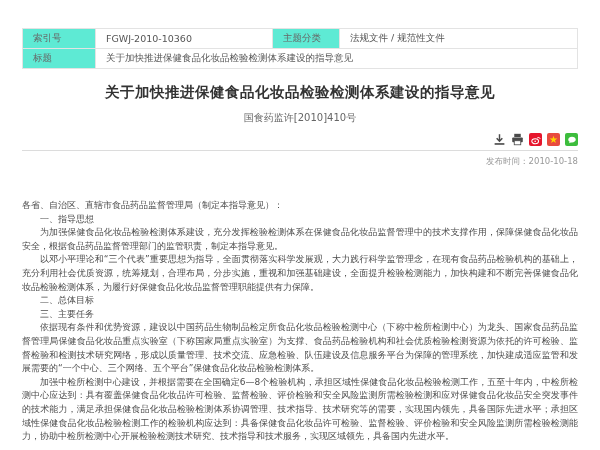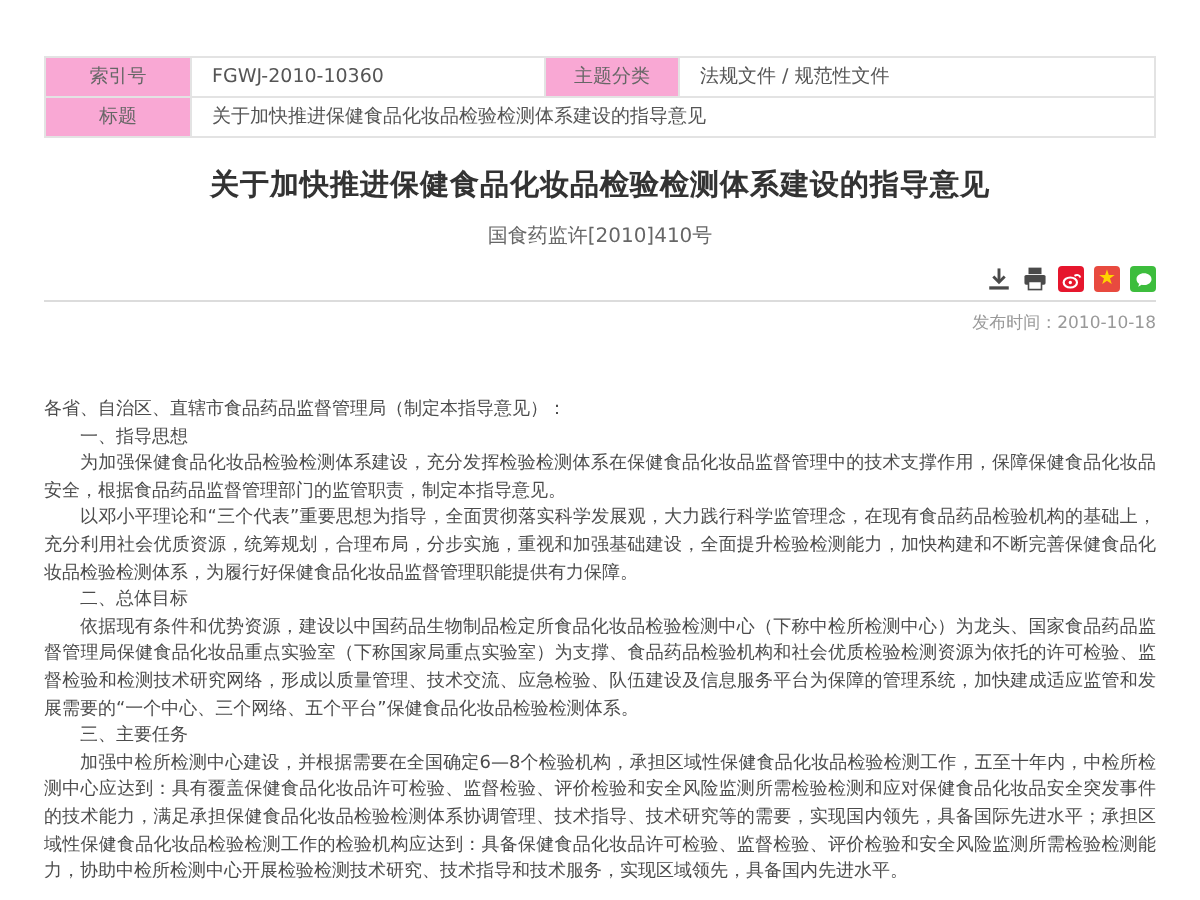--- a/index.html
+++ b/index.html
@@ -22,22 +22,22 @@
     border: 1px solid #e3e3e3;
     font-size: 9.5px;
     height: 20px;
     padding: 2px 10px;
     vertical-align: middle;
     color: #555;
     white-space: nowrap;
     overflow: hidden;
   }
   .info-table td.label {
-    background: #f9a8d4;
-    text-align: center;
+    background: #5eead4;
+    text-align: left;
     color: #666;
     margin-left: 40px;
   }
   .col1 { width: 73px; }
   .col2 { width: 177px; }
   .col3 { width: 67px; }
 
   
   .article-title {
     text-align: center;
@@ -154,18 +154,18 @@
   <div class="publish-time">
     <span>发布时间：</span><span>2010-10-18</span>
   </div>
 
   <div class="article-body">
     <p class="no-indent">各省、自治区、直辖市食品药品监督管理局（制定本指导意见）：</p>
     <p>一、指导思想</p>
     <p>为加强保健食品化妆品检验检测体系建设，充分发挥检验检测体系在保健食品化妆品监督管理中的技术支撑作用，保障保健食品化妆品安全，根据食品药品监督管理部门的监管职责，制定本指导意见。</p>
     <p>以邓小平理论和“三个代表”重要思想为指导，全面贯彻落实科学发展观，大力践行科学监管理念，在现有食品药品检验机构的基础上，充分利用社会优质资源，统筹规划，合理布局，分步实施，重视和加强基础建设，全面提升检验检测能力，加快构建和不断完善保健食品化妆品检验检测体系，为履行好保健食品化妆品监督管理职能提供有力保障。</p>
     <p>二、总体目标</p>
+    <p>三、主要任务</p>
     <p>依据现有条件和优势资源，建设以中国药品生物制品检定所食品化妆品检验检测中心（下称中检所检测中心）为龙头、国家食品药品监督管理局保健食品化妆品重点实验室（下称国家局重点实验室）为支撑、食品药品检验机构和社会优质检验检测资源为依托的许可检验、监督检验和检测技术研究网络，形成以质量管理、技术交流、应急检验、队伍建设及信息服务平台为保障的管理系统，加快建成适应监管和发展需要的“一个中心、三个网络、五个平台”保健食品化妆品检验检测体系。</p>
-    <p>三、主要任务</p>
     <p>加强中检所检测中心建设，并根据需要在全国确定6—8个检验机构，承担区域性保健食品化妆品检验检测工作，五至十年内，中检所检测中心应达到：具有覆盖保健食品化妆品许可检验、监督检验、评价检验和安全风险监测所需检验检测和应对保健食品化妆品安全突发事件的技术能力，满足承担保健食品化妆品检验检测体系协调管理、技术指导、技术研究等的需要，实现国内领先，具备国际先进水平；承担区域性保健食品化妆品检验检测工作的检验机构应达到：具备保健食品化妆品许可检验、监督检验、评价检验和安全风险监测所需检验检测能力，协助中检所检测中心开展检验检测技术研究、技术指导和技术服务，实现区域领先，具备国内先进水平。</p>
   </div>
 
 </div>
 
 </body></html>

